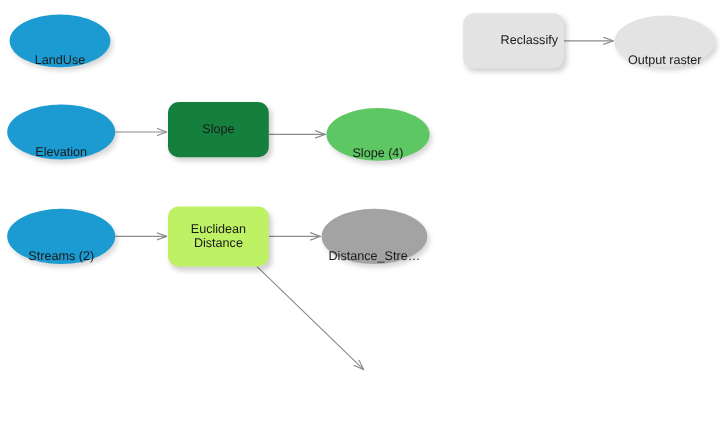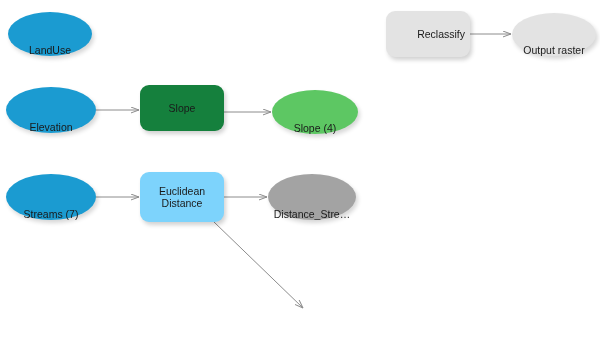--- a/index.html
+++ b/index.html
@@ -89,24 +89,24 @@
 
   <div class="node tool shadow-box" style="left:140px; top:85px; width:84px; height:46px; background:#15803d;">
     <span>Slope</span>
   </div>
 
   <div class="node ellipse shadow-ellipse" style="left:272px; top:90px; width:86px; height:44px; background:#5DC763;">
     <span>Slope (4)</span>
   </div>
 
   <div class="node ellipse shadow-ellipse" style="left:6px; top:174px; width:90px; height:46px; background:#1B9BD1;">
-    <span>Streams (7)</span>
+    <span>Streams (2)</span>
   </div>
 
-  <div class="node tool shadow-box" style="left:140px; top:172px; width:84px; height:50px; background:#7dd3fc;">
+  <div class="node tool shadow-box" style="left:140px; top:172px; width:84px; height:50px; background:#bef264;">
     <span>Euclidean
 Distance</span>
   </div>
 
   <div class="node ellipse shadow-ellipse" style="left:268px; top:174px; width:88px; height:46px; background:#a3a3a3;">
     <span>Distance_Stre…</span>
   </div>
 
 
   <div class="node tool shadow-box" style="left:386px; top:11px; width:84px; height:46px; background:#E3E3E3;justify-content:flex-end;">

